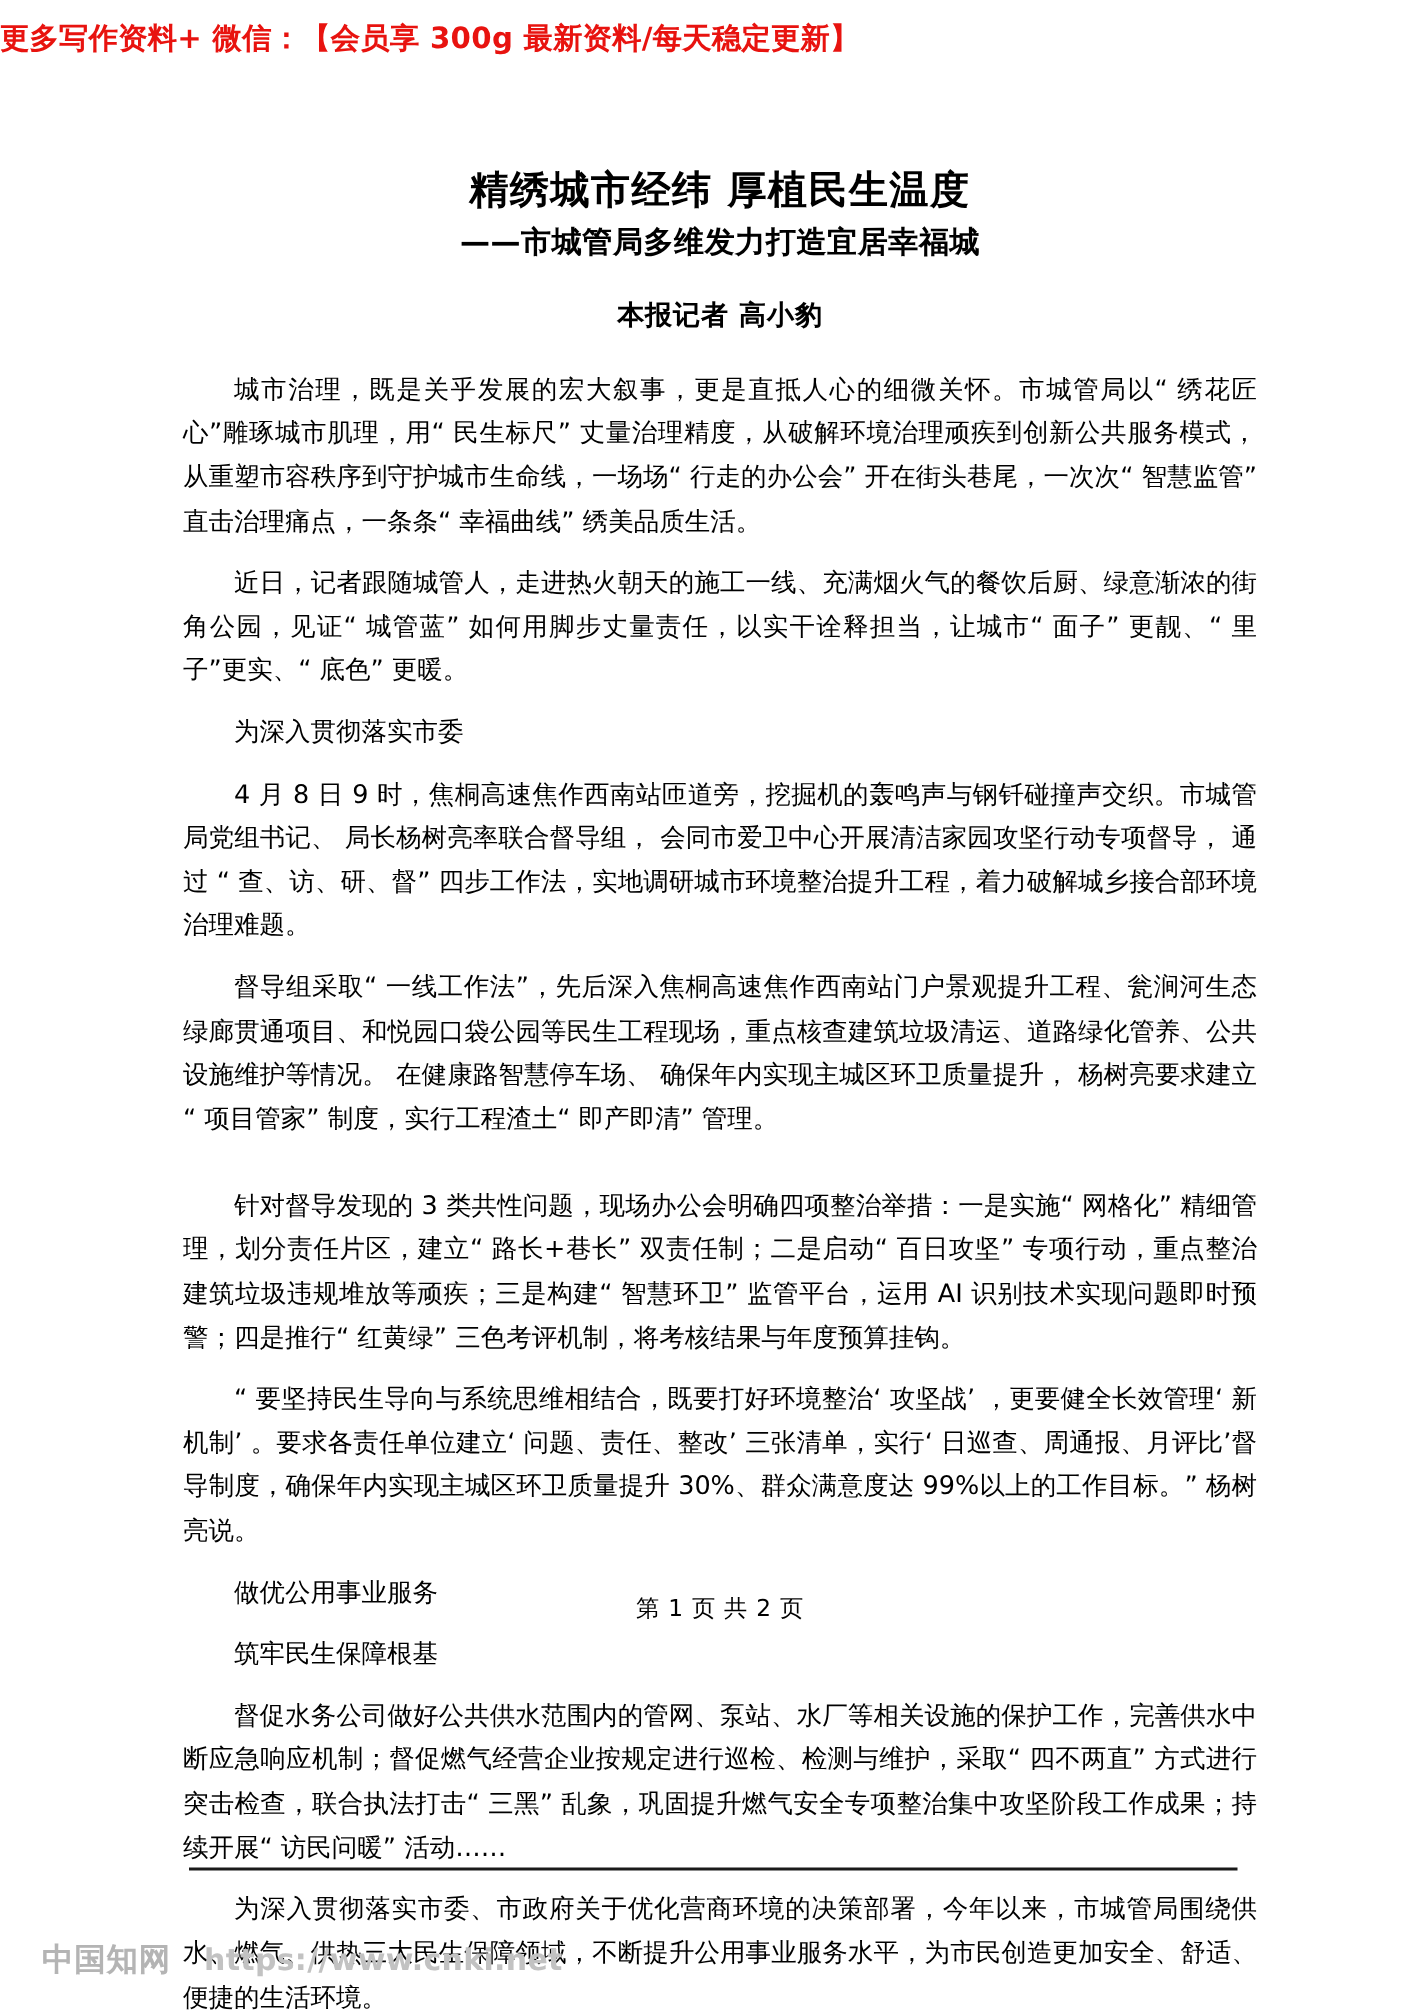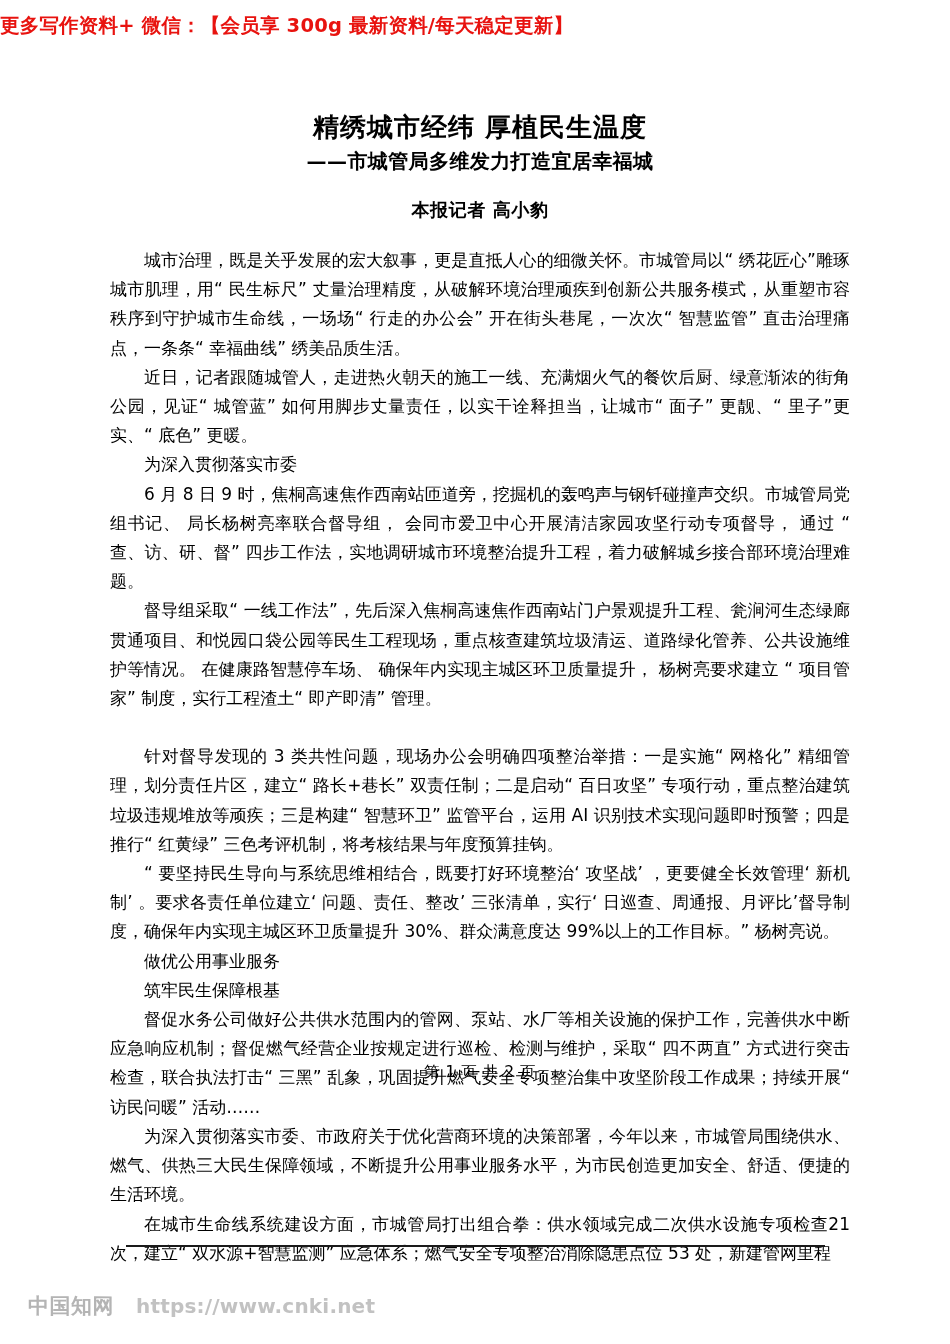--- a/index.html
+++ b/index.html
@@ -81,21 +81,21 @@
 
   .article {
     margin-top: 24px;
     font-size: 17px;
     line-height: 29.2px;
     text-align: justify;
     text-justify: inter-ideograph;
     letter-spacing: 0px;
   }
   .article p {
-    margin: 0;
+    margin: 12px;
     text-indent: 2em;
   }
   .article p.gap-after {
     margin-bottom: 29px;
   }
 
   .page-number {
     position: absolute;
     left: 110px;
     top: 1062px;
@@ -150,21 +150,21 @@
       <div class="doc-title">精绣城市经纬  厚植民生温度</div>
       <div class="doc-subtitle">——市城管局多维发力打造宜居幸福城</div>
     </div>
 
     <div class="byline">本报记者  高小豹</div>
 
     <div class="article">
       <p>城市治理，既是关乎发展的宏大叙事，更是直抵人心的细微关怀。市城管局以“ 绣花匠心”雕琢城市肌理，用“ 民生标尺” 丈量治理精度，从破解环境治理顽疾到创新公共服务模式，从重塑市容秩序到守护城市生命线，一场场“ 行走的办公会” 开在街头巷尾，一次次“ 智慧监管” 直击治理痛点，一条条“ 幸福曲线” 绣美品质生活。</p>
       <p>近日，记者跟随城管人，走进热火朝天的施工一线、充满烟火气的餐饮后厨、绿意渐浓的街角公园，见证“ 城管蓝” 如何用脚步丈量责任，以实干诠释担当，让城市“ 面子” 更靓、“ 里子”更实、“ 底色” 更暖。</p>
       <p>为深入贯彻落实市委</p>
-      <p>6 月 8 日 9 时，焦桐高速焦作西南站匝道旁，挖掘机的轰鸣声与钢钎碰撞声交织。市城管局党组书记、 局长杨树亮率联合督导组， 会同市爱卫中心开展清洁家园攻坚行动专项督导， 通过 “ 查、访、研、督” 四步工作法，实地调研城市环境整治提升工程，着力破解城乡接合部环境治理难题。</p>
+      <p>4 月 8 日 9 时，焦桐高速焦作西南站匝道旁，挖掘机的轰鸣声与钢钎碰撞声交织。市城管局党组书记、 局长杨树亮率联合督导组， 会同市爱卫中心开展清洁家园攻坚行动专项督导， 通过 “ 查、访、研、督” 四步工作法，实地调研城市环境整治提升工程，着力破解城乡接合部环境治理难题。</p>
       <p class="gap-after">督导组采取“ 一线工作法”，先后深入焦桐高速焦作西南站门户景观提升工程、瓮涧河生态绿廊贯通项目、和悦园口袋公园等民生工程现场，重点核查建筑垃圾清运、道路绿化管养、公共设施维护等情况。 在健康路智慧停车场、 确保年内实现主城区环卫质量提升， 杨树亮要求建立 “ 项目管家” 制度，实行工程渣土“ 即产即清” 管理。</p>
       <p>针对督导发现的 3 类共性问题，现场办公会明确四项整治举措：一是实施“ 网格化” 精细管理，划分责任片区，建立“ 路长+巷长” 双责任制；二是启动“ 百日攻坚” 专项行动，重点整治建筑垃圾违规堆放等顽疾；三是构建“ 智慧环卫” 监管平台，运用 AI 识别技术实现问题即时预警；四是推行“ 红黄绿” 三色考评机制，将考核结果与年度预算挂钩。</p>
       <p>“ 要坚持民生导向与系统思维相结合，既要打好环境整治‘ 攻坚战’ ，更要健全长效管理‘ 新机制’ 。要求各责任单位建立‘ 问题、责任、整改’ 三张清单，实行‘ 日巡查、周通报、月评比’督导制度，确保年内实现主城区环卫质量提升 30%、群众满意度达 99%以上的工作目标。” 杨树亮说。</p>
       <p>做优公用事业服务</p>
       <p>筑牢民生保障根基</p>
       <p>督促水务公司做好公共供水范围内的管网、泵站、水厂等相关设施的保护工作，完善供水中断应急响应机制；督促燃气经营企业按规定进行巡检、检测与维护，采取“ 四不两直” 方式进行突击检查，联合执法打击“ 三黑” 乱象，巩固提升燃气安全专项整治集中攻坚阶段工作成果；持续开展“ 访民问暖” 活动……</p>
       <p>为深入贯彻落实市委、市政府关于优化营商环境的决策部署，今年以来，市城管局围绕供水、燃气、供热三大民生保障领域，不断提升公用事业服务水平，为市民创造更加安全、舒适、便捷的生活环境。</p>
       <p>在城市生命线系统建设方面，市城管局打出组合拳：供水领域完成二次供水设施专项检查21 次，建立“ 双水源+智慧监测” 应急体系；燃气安全专项整治消除隐患点位 53 处，新建管网里程</p>
     </div>
   </div>

